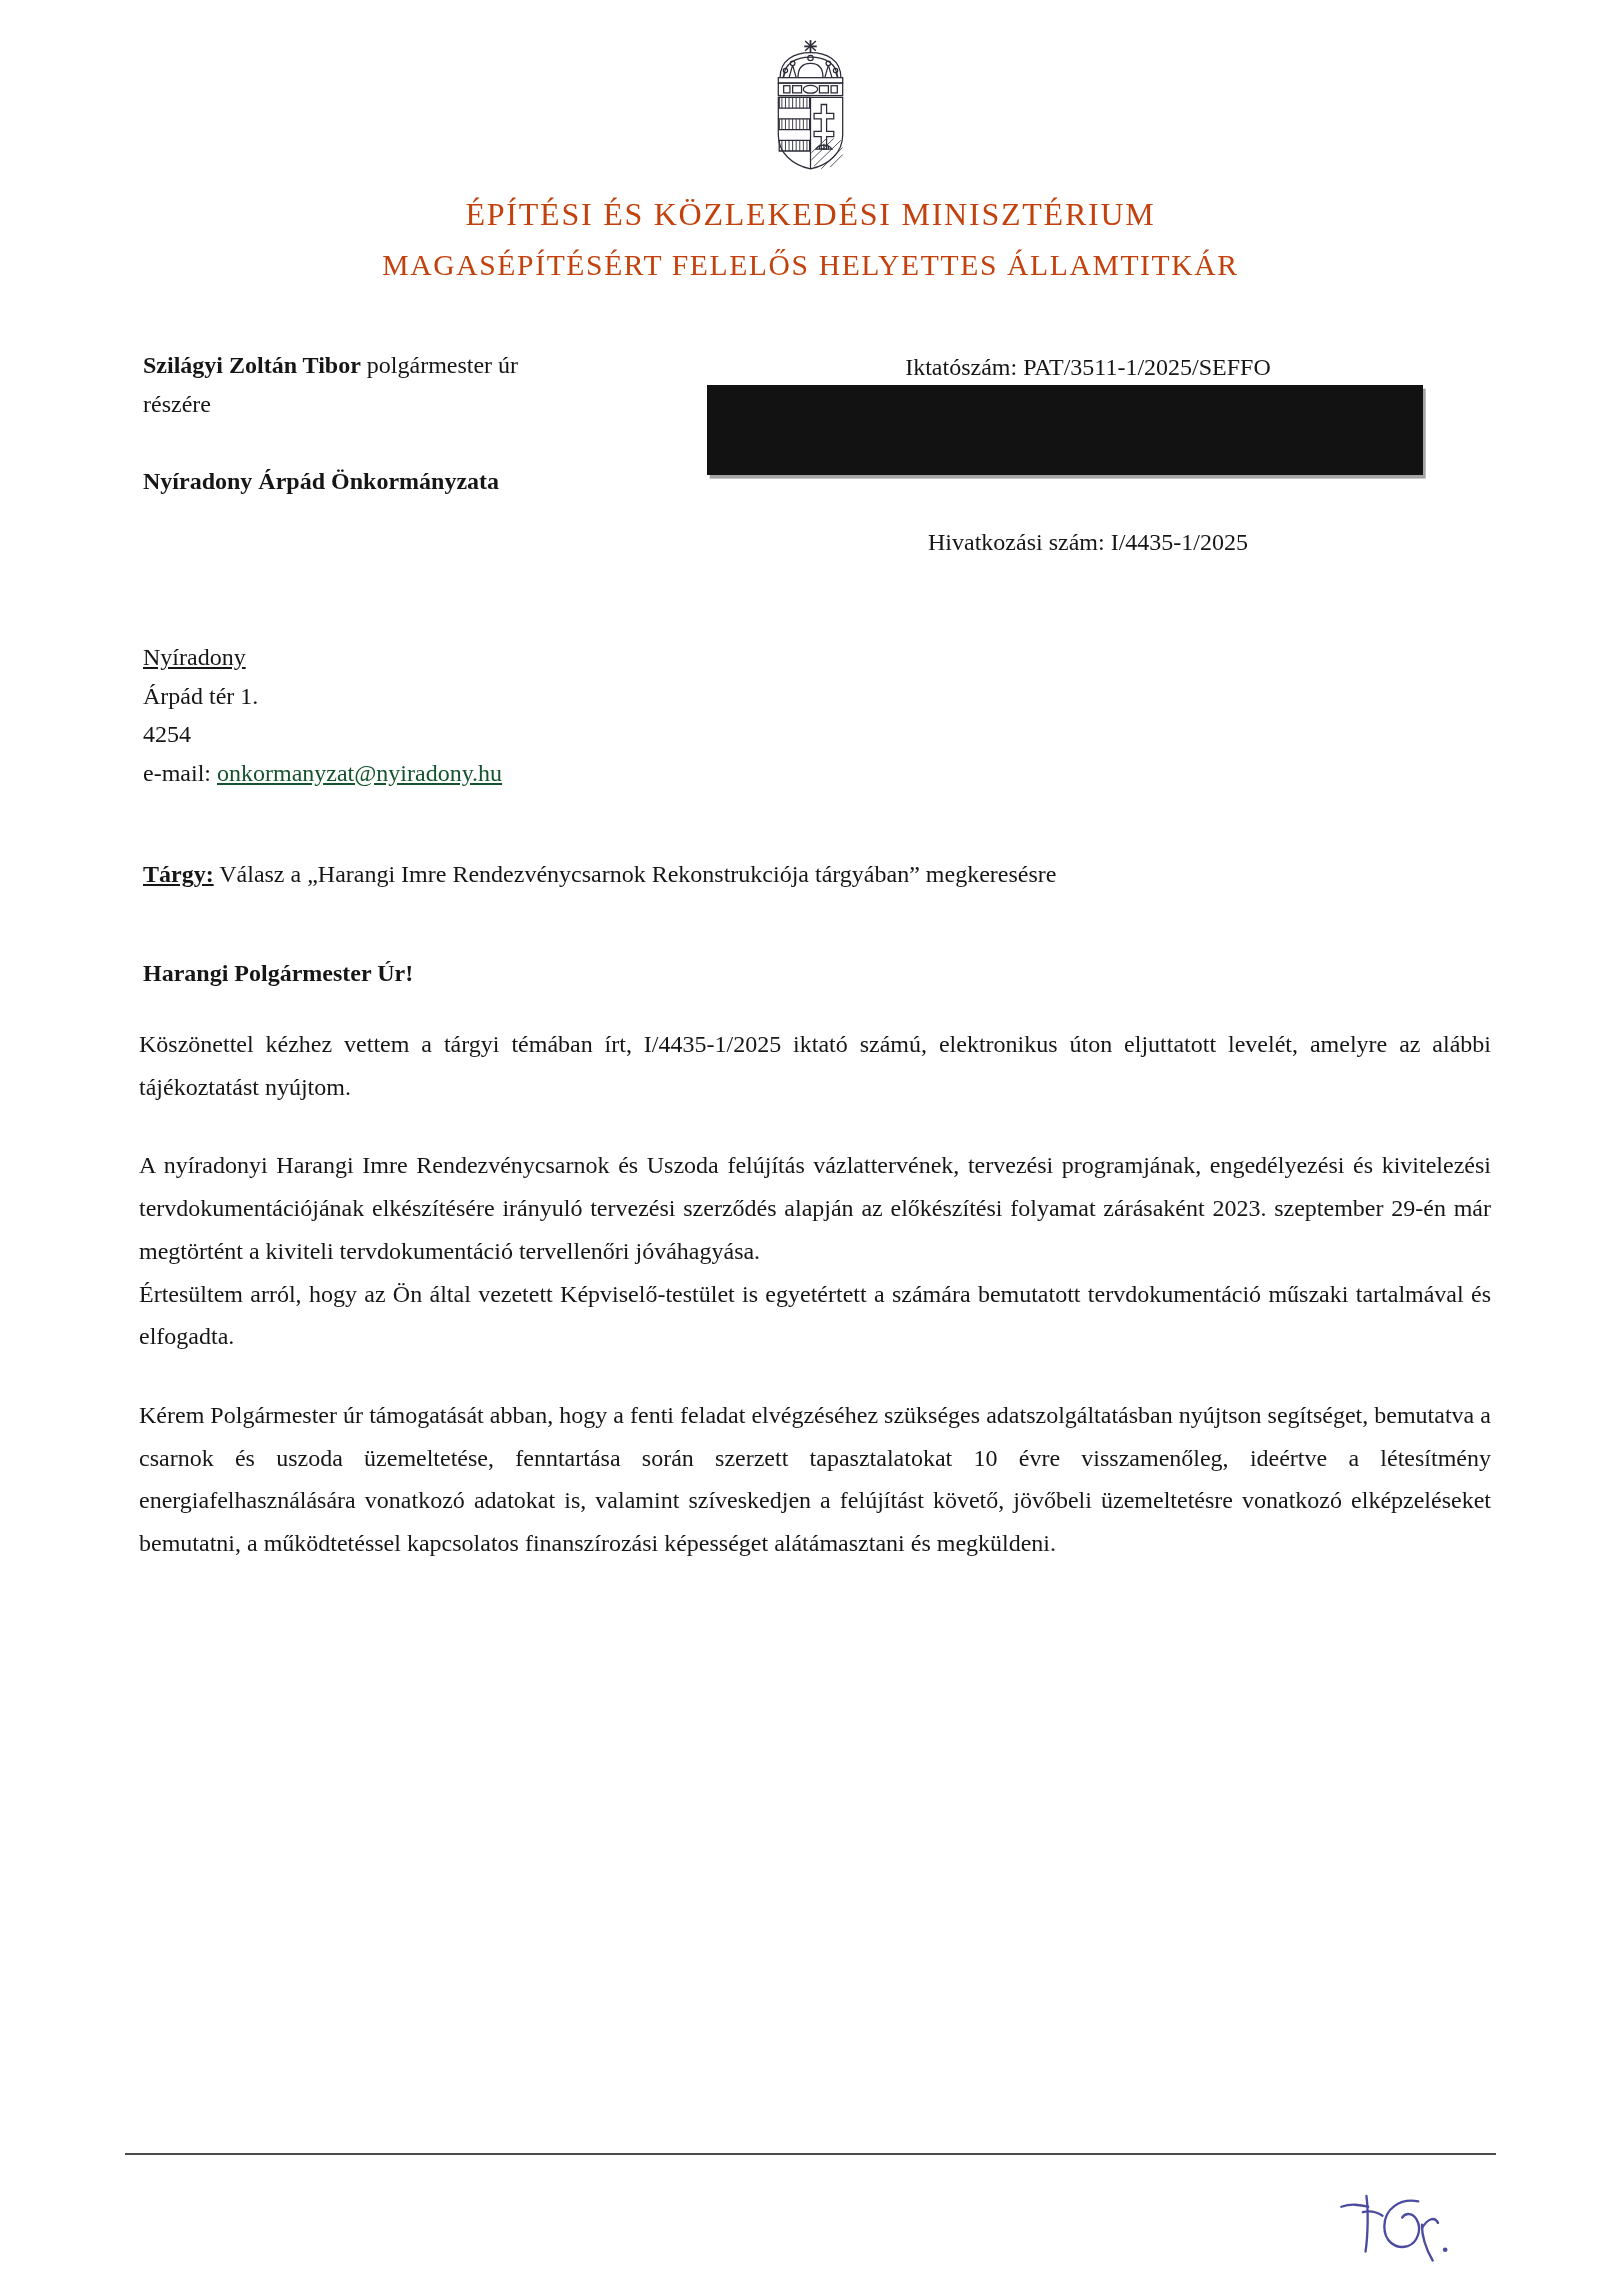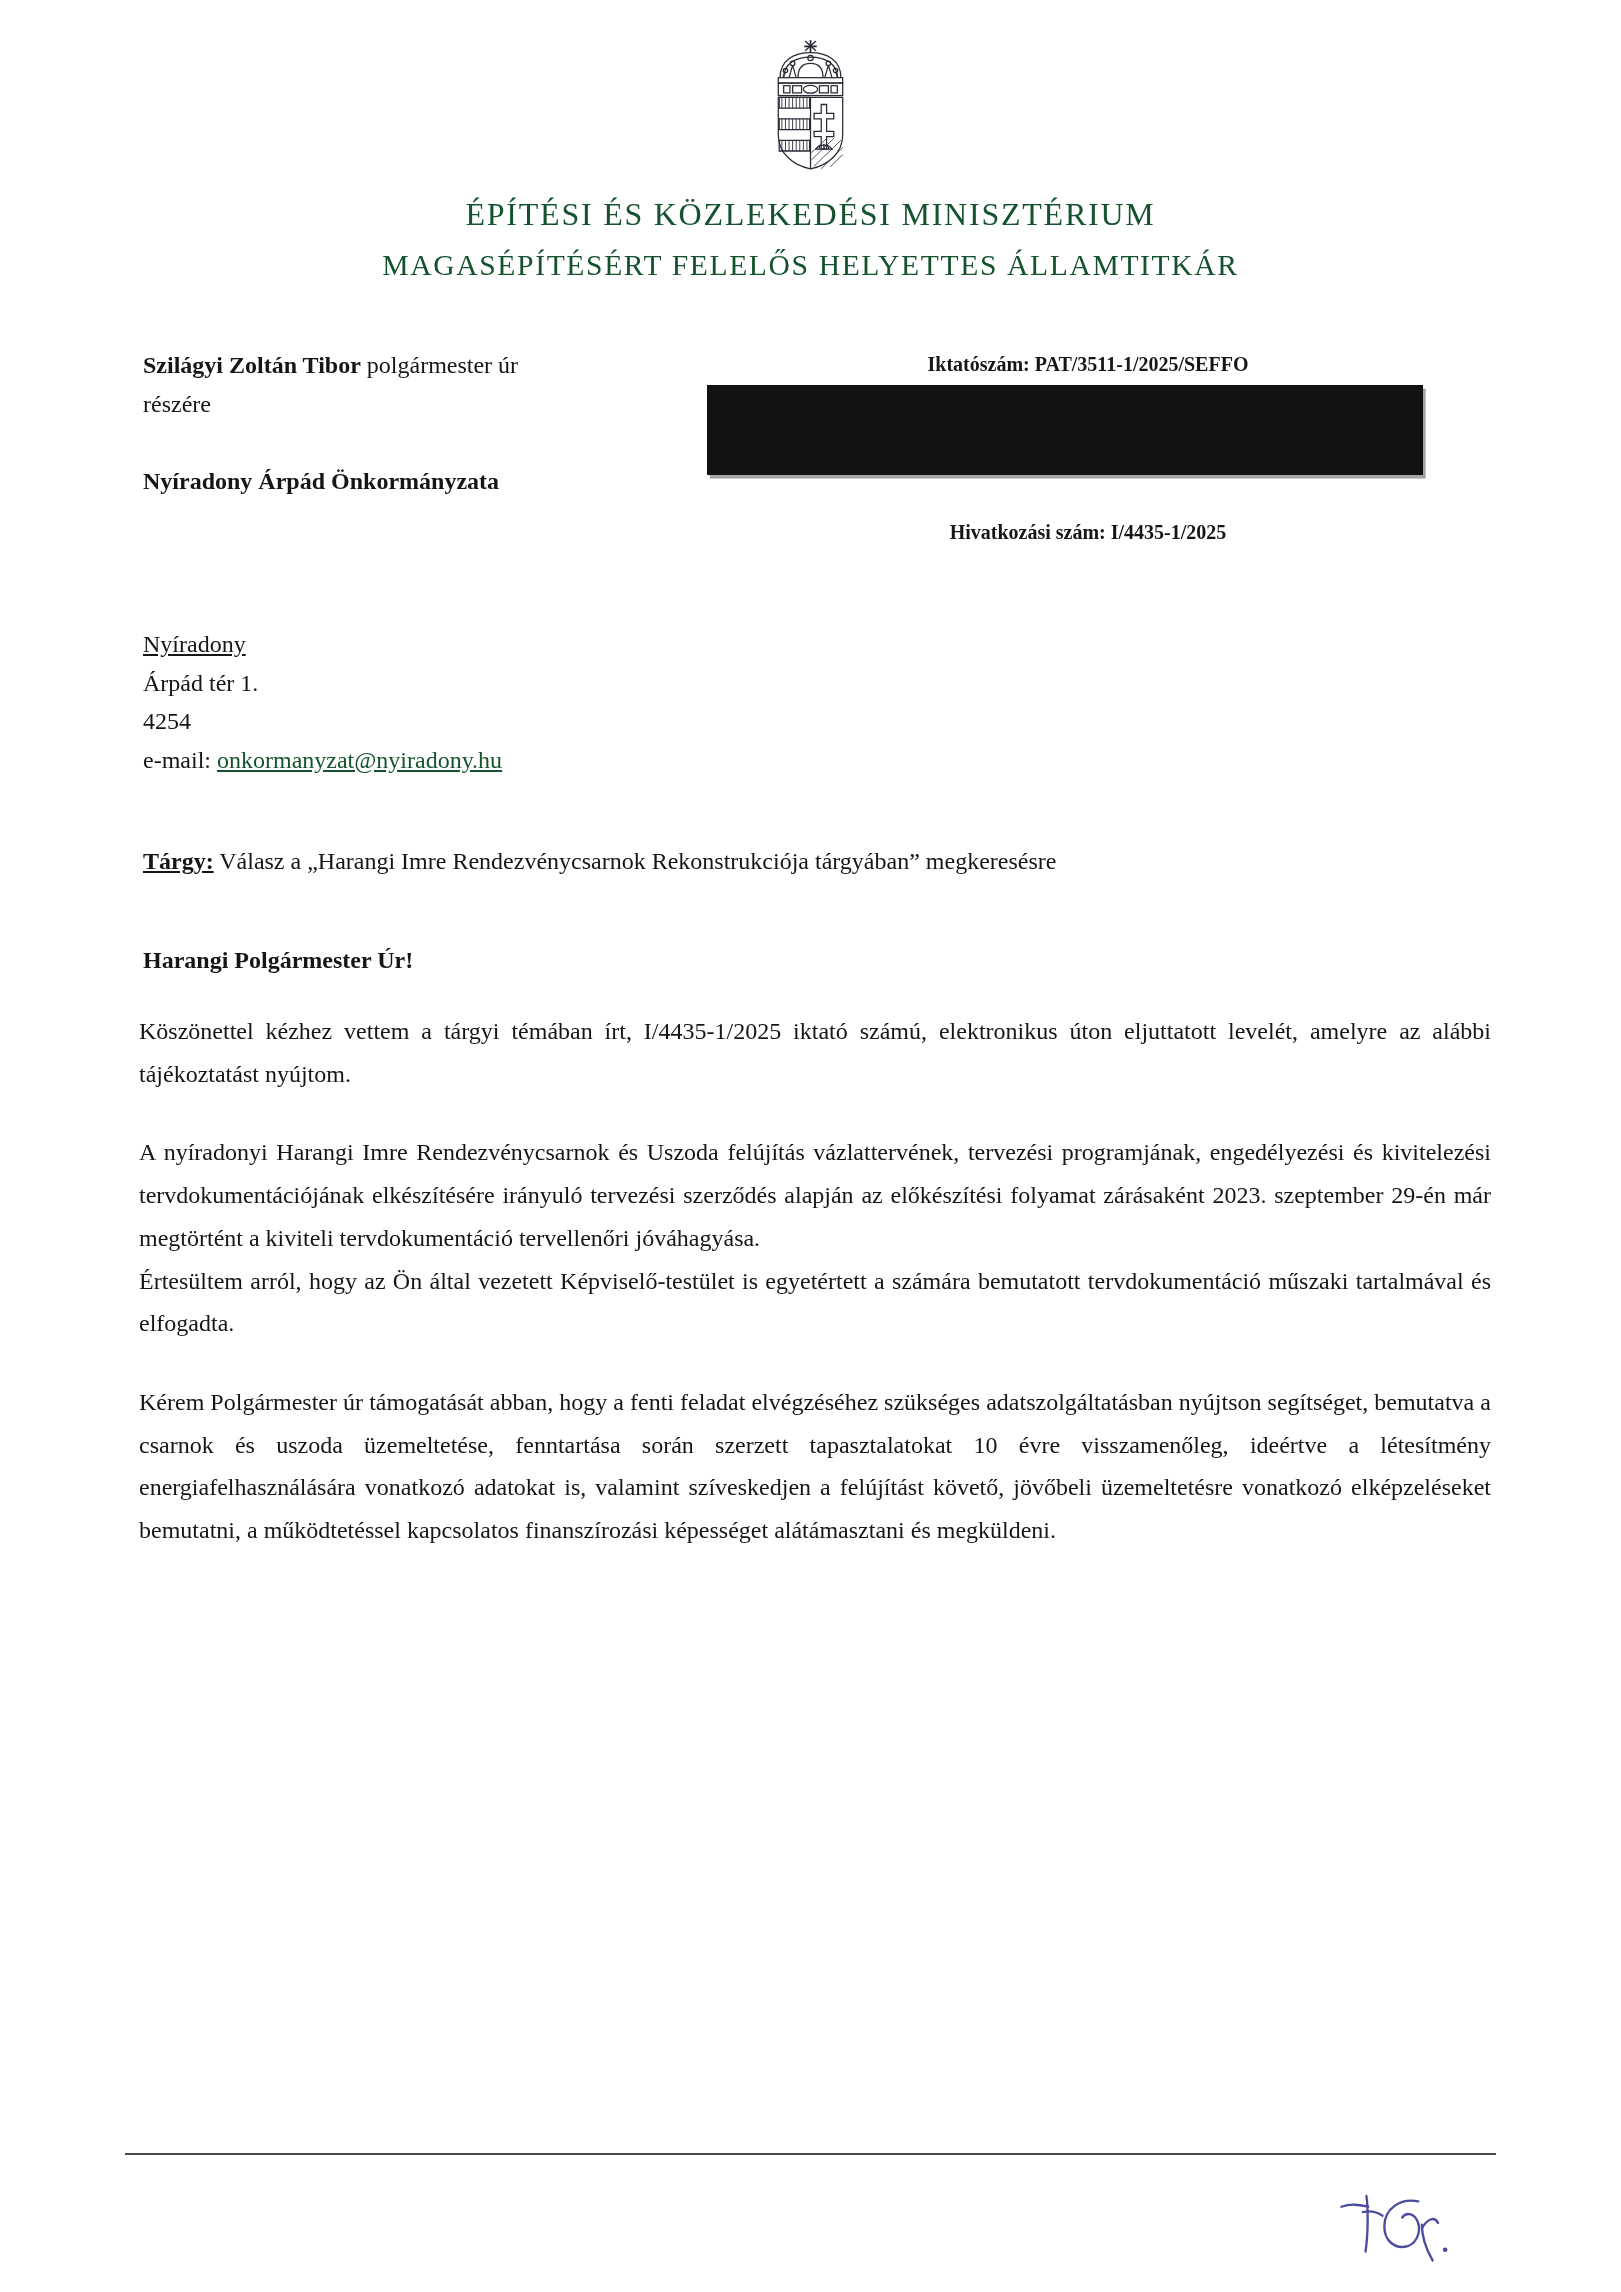--- a/index.html
+++ b/index.html
@@ -28,21 +28,21 @@
   }
   .crest {
     display: block;
     margin: 0 auto;
     width: 93px;
     height: 133px;
   }
   .ministry-line-1,
   .ministry-line-2 {
     font-family: "Liberation Serif", "DejaVu Serif", serif;
-    color: #14532d;
+    color: #c2410c;
     font-variant: small-caps;
     letter-spacing: 0.055em;
     white-space: nowrap;
   }
   .ministry-line-1 {
     font-size: 32px;
     margin-top: 25px;
     line-height: 1.15;
   }
   .ministry-line-2 {
@@ -68,24 +68,23 @@
   .addressee-org {
     font-weight: bold;
     margin-top: 38px;
     font-size: 24px;
   }
 
   .refs {
     flex: 1;
     position: relative;
     text-align: center;
-    font-size: 20px;
+    font-size: 24px;
     line-height: 1.62;
     padding-top: 1.8px;
-    font-weight: bold;
   }
   .ref-line { white-space: nowrap; }
   .redaction {
     position: absolute;
     left: 9px;
     top: 39px;
     width: 716px;
     height: 90px;
     background: #121212;
     box-shadow: 2.7px 3.6px 0 0 rgba(90,90,90,0.55);

